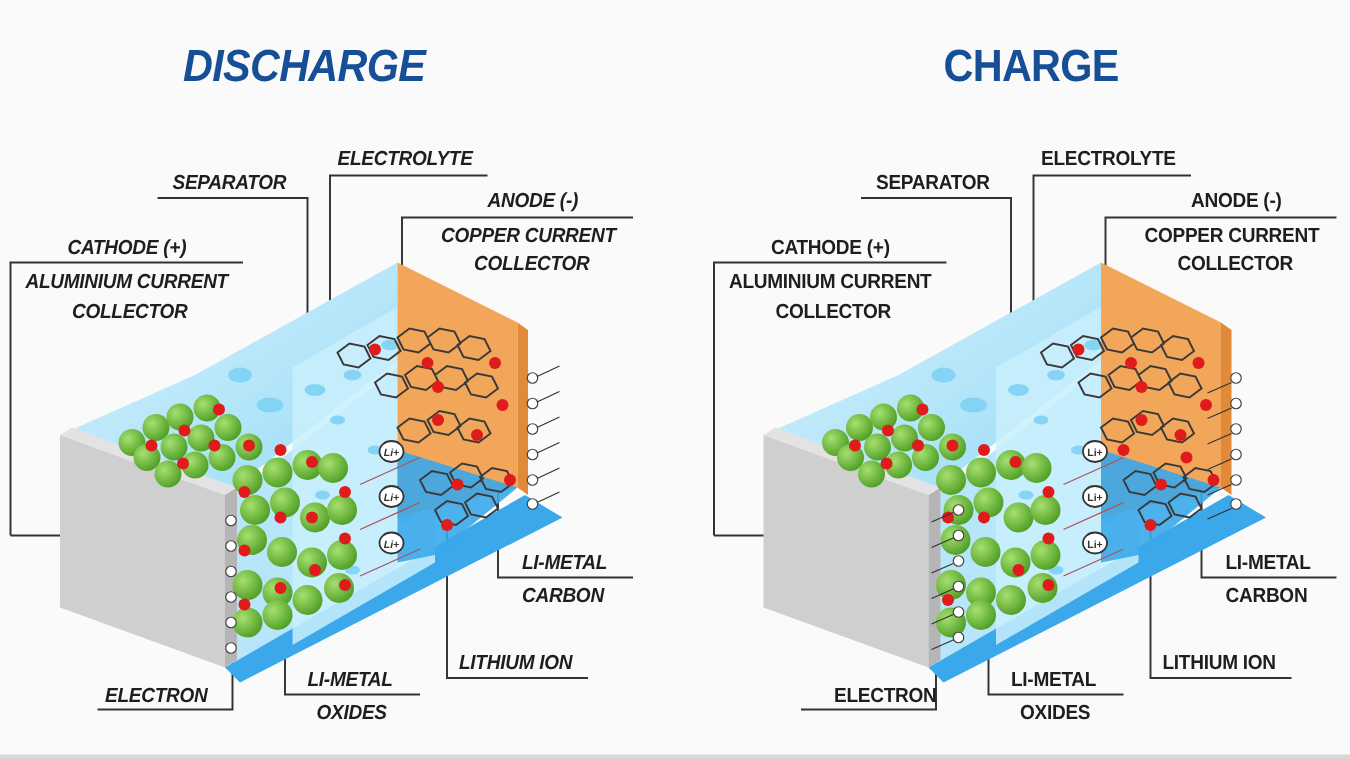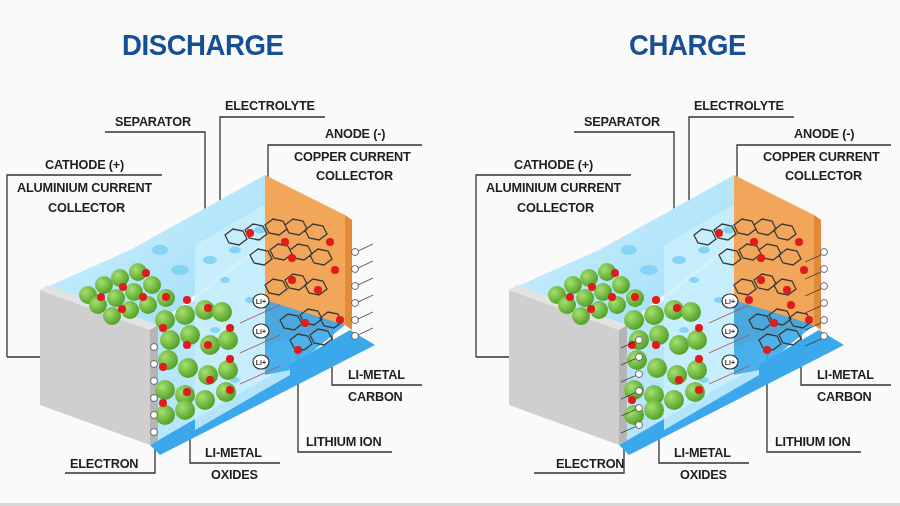--- a/index.html
+++ b/index.html
@@ -3,21 +3,21 @@
 <meta charset="utf-8">
 <style>
   html, body { margin: 0; padding: 0; }
   body {
     width: 900px; height: 506px; overflow: hidden;
     background: #fafafa;
     font-family: "Liberation Sans", sans-serif;
     position: relative;
   }
   .panel { position: absolute; top: 0; width: 450px; height: 506px; }
-  .panel.left { left: 0; }
+  .panel.left { left: 0; font-style: italic; }
   .panel.right { left: 469px; }
   .title {
     position: absolute; top: 28px; font-weight: bold; font-size: 30px;
     color: #174f96; letter-spacing: -0.5px;
     transform: scaleX(0.92); transform-origin: left top;
   }
   .lbl {
     position: absolute; font-weight: bold; font-size: 13.5px; color: #1e1e1e;
     white-space: nowrap; letter-spacing: -0.2px;
     transform: scaleX(0.94); transform-origin: left top;

